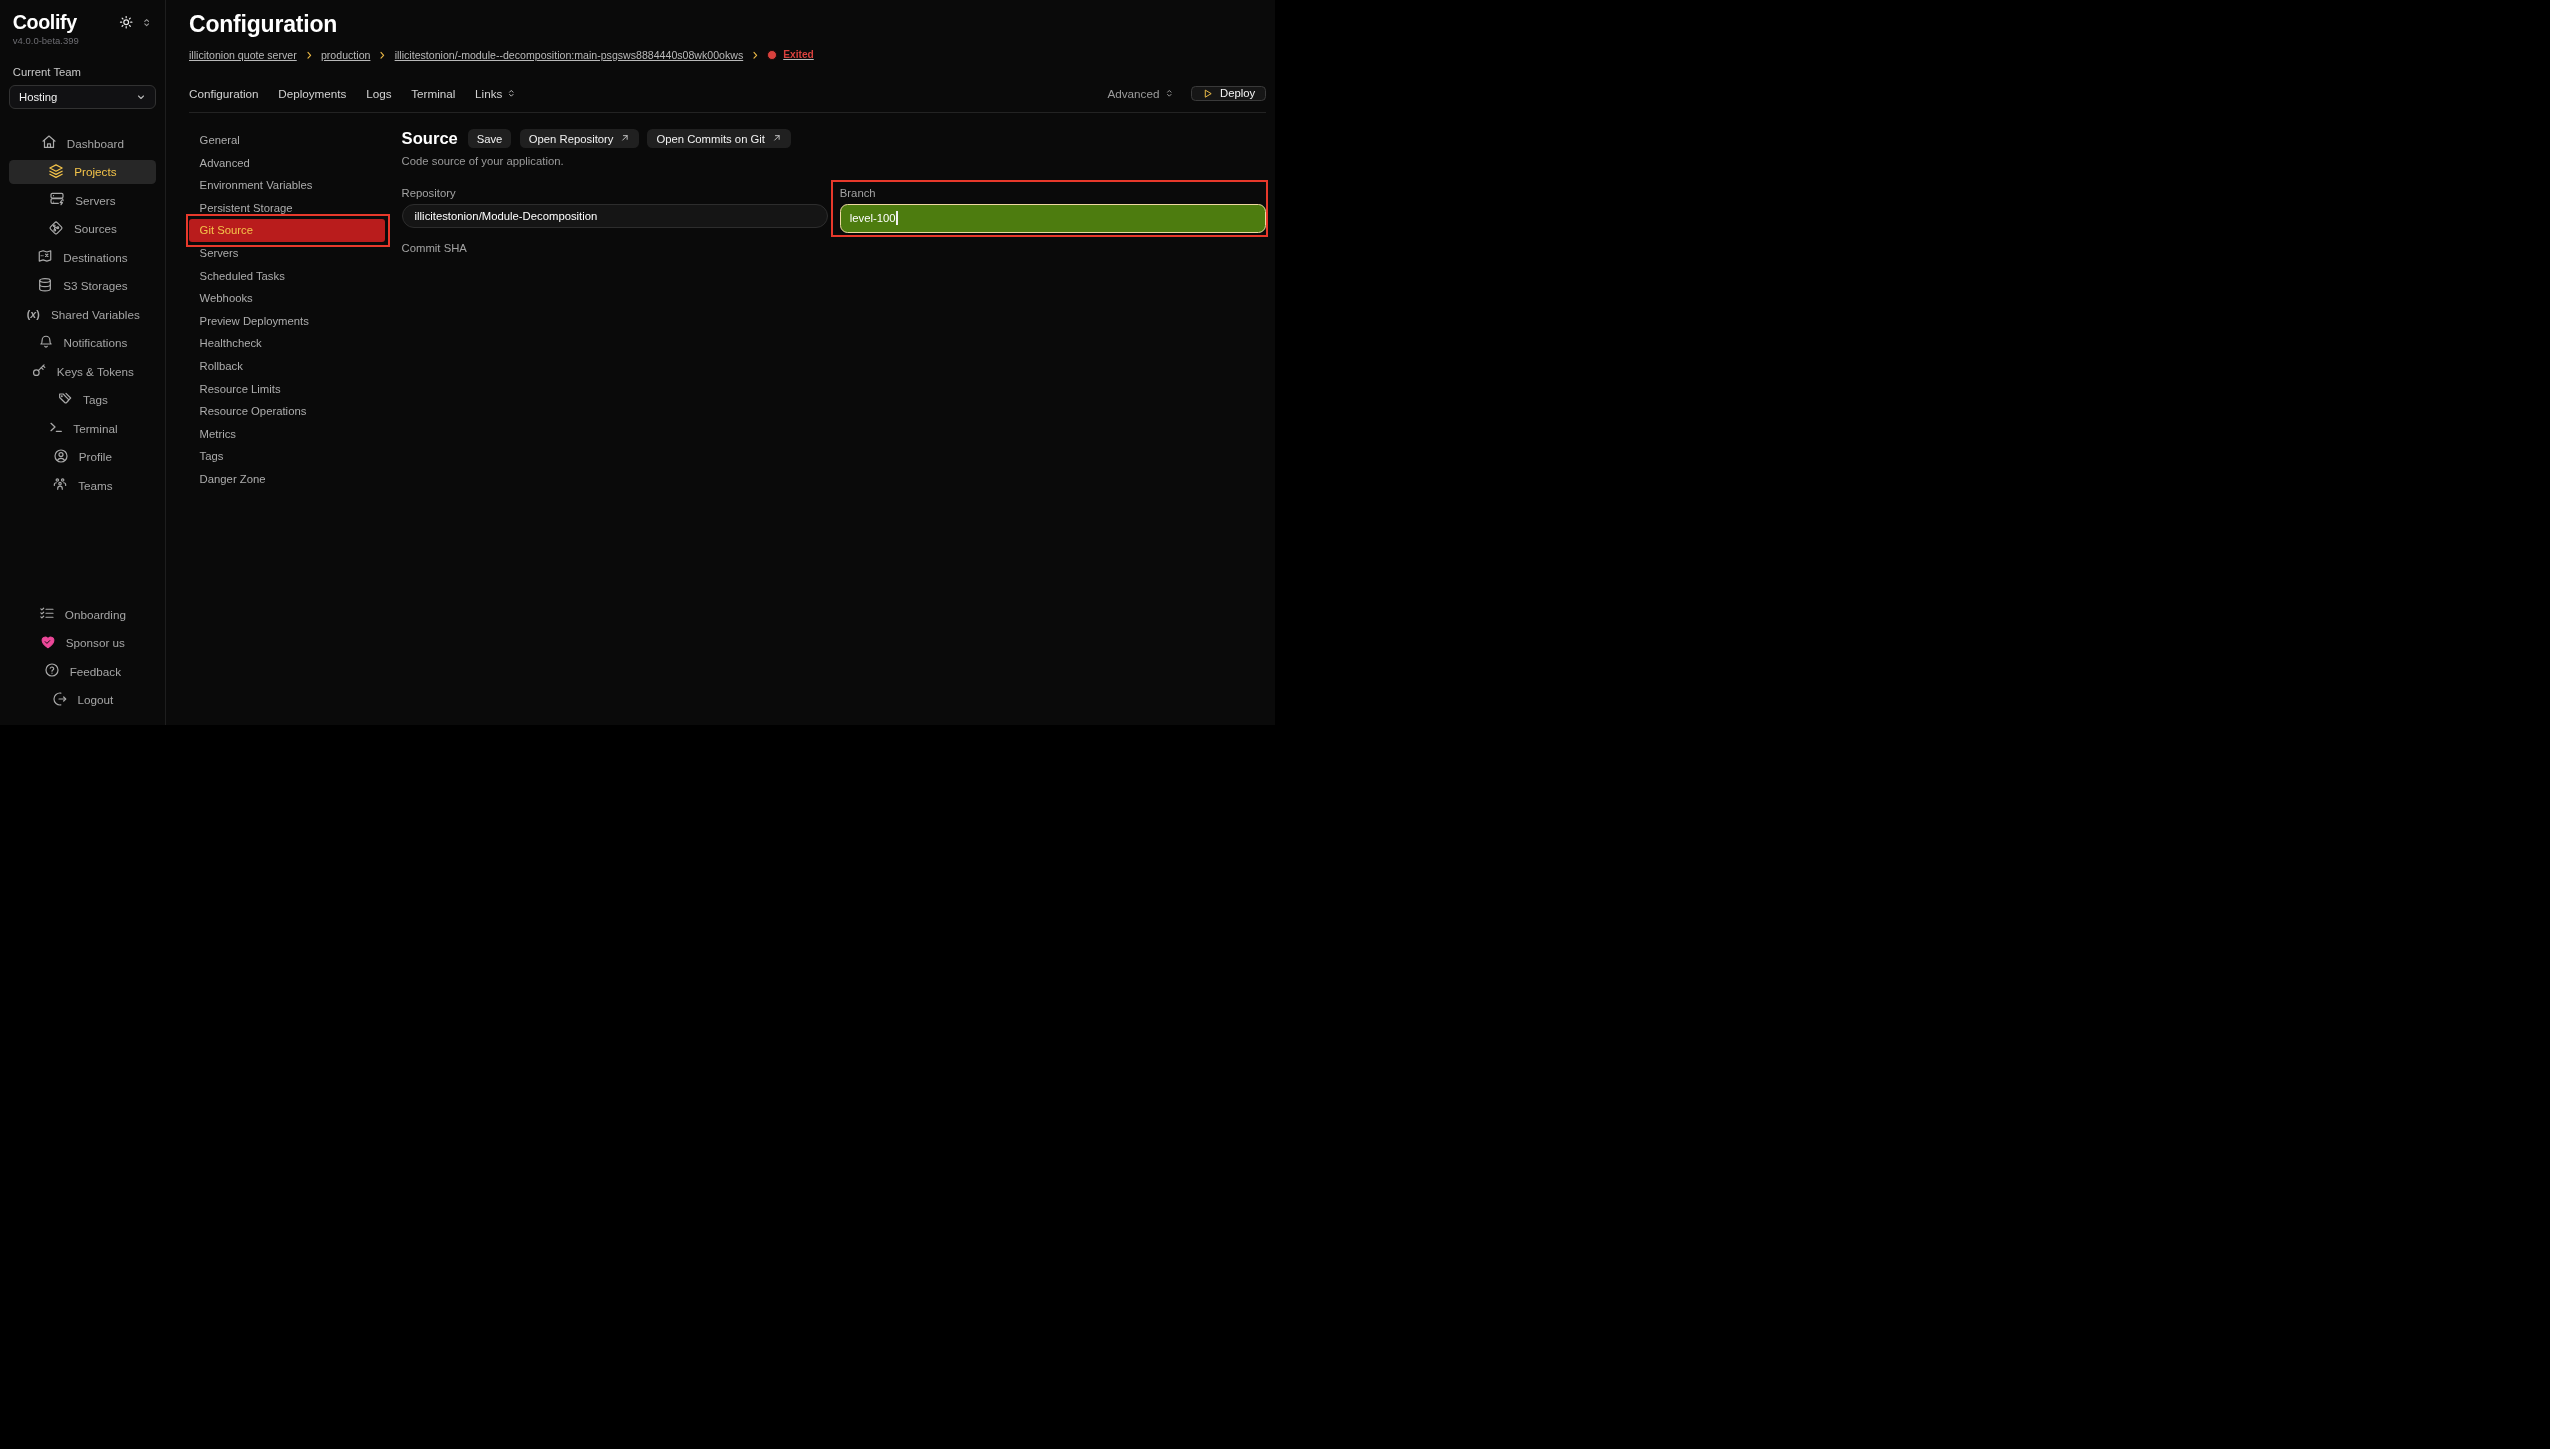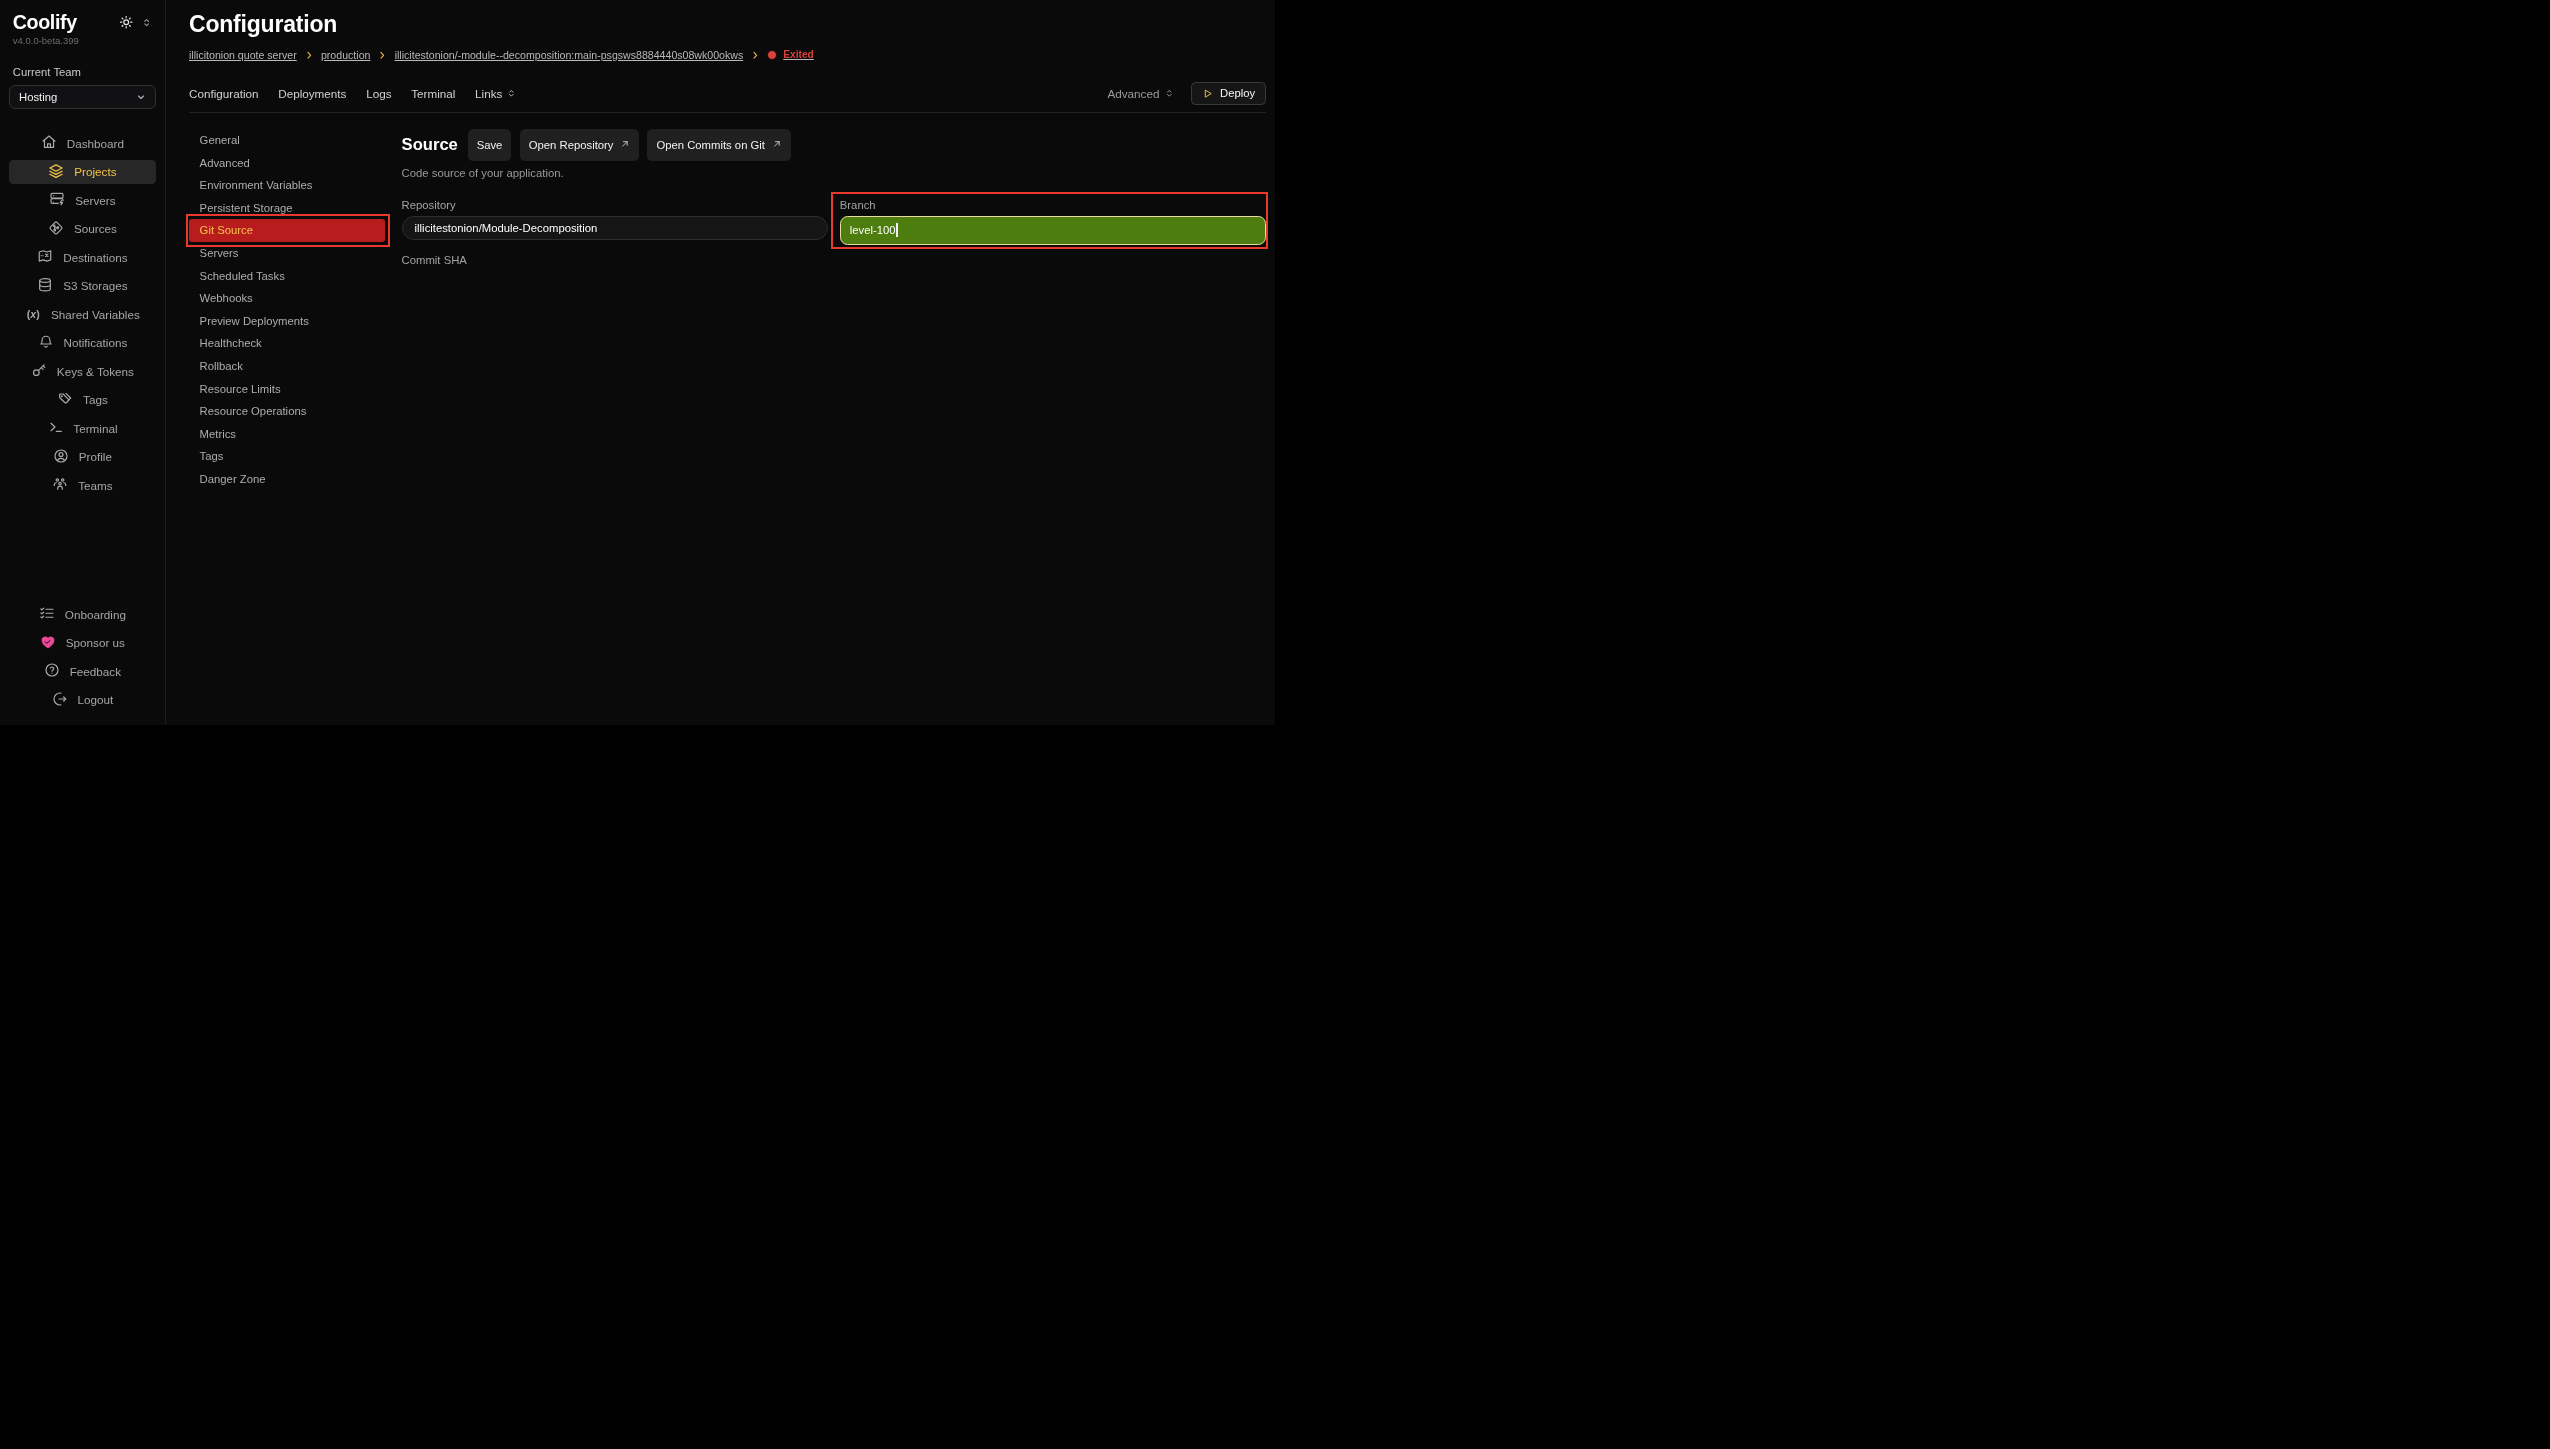--- a/index.html
+++ b/index.html
@@ -34,33 +34,33 @@
   .crumb-sep { color:#e9b644; display:flex; align-items:center; }
   .status { display:flex; align-items:center; gap:6px; }
   .status-dot { width:9.8px; height:9.8px; border-radius:50%; background:#d9413d; border:1.5px solid #1a0806; }
   .status-label { color:#d9413d; font-size:10.2px; font-weight:700; }
 
   .tabbar { display:flex; align-items:center; margin-top:21px; height:23px; }
   .tabs { display:flex; align-items:center; gap:19.7px; }
   .tab { font-size:11.7px; color:#d2d2d2; cursor:pointer; display:flex; align-items:center; gap:3.8px; }
   .tabbar-right { margin-left:auto; display:flex; align-items:center; gap:16.6px; }
   .advanced { display:flex; align-items:center; gap:4.5px; font-size:11.7px; color:#9c9c9c; cursor:pointer; }
-  .deploy-btn { display:flex; align-items:center; gap:6.8px; height:23px; padding:0 9.8px; background:#161616; border:0.8px solid #3a3a3a; border-radius:4.5px; font-size:11.3px; color:#f5f5f5; cursor:pointer; }
+  .deploy-btn { display:flex; align-items:center; gap:6.8px; height:15px; padding:0 9.8px; background:#161616; border:0.8px solid #3a3a3a; border-radius:4.5px; font-size:11.3px; color:#f5f5f5; cursor:pointer; }
   .hdivider { border-bottom:0.8px solid #232323; margin-top:6.8px; }
 
   .content { display:flex; margin-top:16px; min-height:0; }
   .subnav { width:196px; list-style:none; flex:0 0 auto; }
   .subnav li { font-size:11.3px; color:#adadad; padding:5.3px 10.6px; border-radius:3px; cursor:pointer; }
   .subnav li.active { position:relative; background:#b91c1c; color:#f4c44a; }
   .subnav li.active::before { content:""; position:absolute; inset:-5.3px -5.3px -5.3px -3px; border:2.3px solid #e8392b; pointer-events:none; }
 
   .form-col { flex:1; margin-left:16.6px; min-width:0; }
   .form-head { display:flex; align-items:center; gap:8.3px; }
   .form-head h2 { font-size:16.6px; font-weight:700; margin-right:1.5px; }
-  .btn { display:flex; align-items:center; gap:6.8px; height:32px; padding:0 9px; background:#202020; border:none; border-radius:5.3px; font-size:11.3px; color:#f2f2f2; font-family:inherit; cursor:pointer; }
+  .btn { display:flex; align-items:center; gap:6.8px; height:19px; padding:0 9px; background:#202020; border:none; border-radius:5.3px; font-size:11.3px; color:#f2f2f2; font-family:inherit; cursor:pointer; }
   .btn .ext { color:#cfcfcf; }
   .form-desc { margin-top:6.8px; font-size:11.3px; color:#9a9a9a; }
 
   .fgrid { display:grid; grid-template-columns:1fr 1fr; column-gap:12px; row-gap:9.8px; margin-top:19.7px; }
   .field { display:flex; flex-direction:column; }
   .field label { font-size:11.3px; color:#a3a3a3; margin-bottom:4.5px; }
   .tinput { height:24px; width:100%; background:#151515; border:0.8px solid #2d2d2d; border-radius:12px; padding:0 12px; font-size:11.3px; color:#fff; font-family:inherit; outline:none; }
   .field.span2 { grid-column:1 / -1; }
   .field.branch { position:relative; }
   .field.branch::before { content:""; position:absolute; inset:-6.8px -1.5px -4.5px -9px; border:2.3px solid #e8392b; pointer-events:none; z-index:2; }

